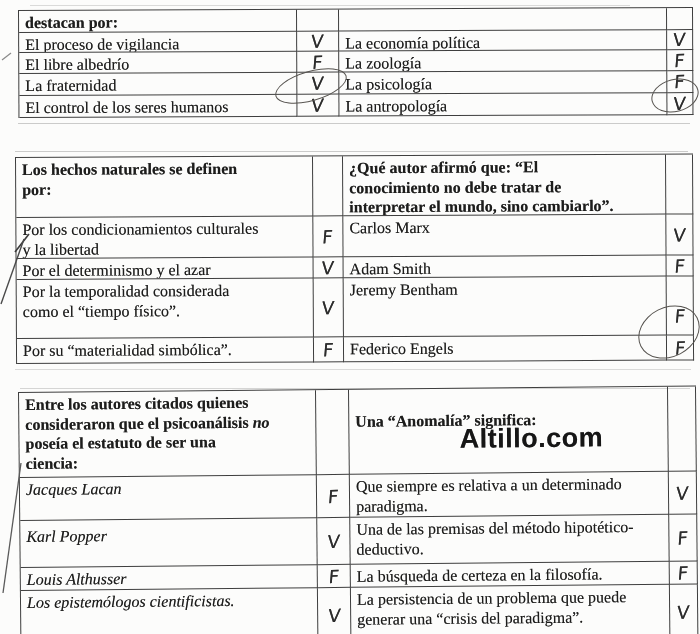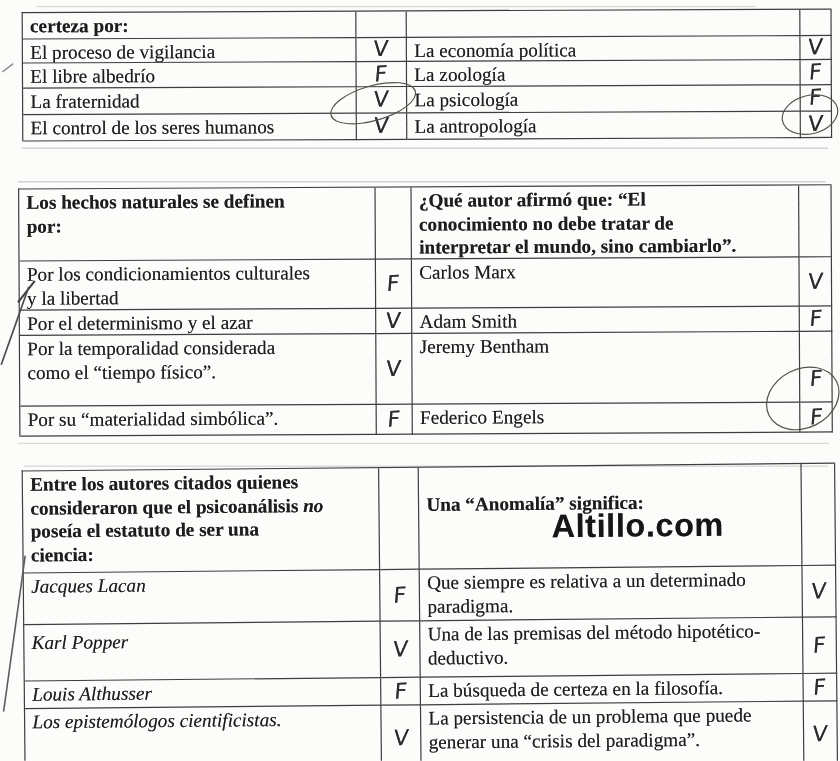--- a/index.html
+++ b/index.html
@@ -56,21 +56,21 @@
 </head>
 <body>
 
 <div class="ghost" style="left:30px;top:5px;width:600px;opacity:.35"></div>
 <div class="ghost" style="left:18px;top:123px;width:672px"></div>
 <div class="ghost" style="left:15px;top:151px;width:673px"></div>
 <div class="ghost" style="left:15px;top:369px;width:676px;opacity:.35"></div>
 <div class="ghost" style="left:20px;top:388px;width:670px;opacity:.4"></div>
 
 <div class="sheet" id="t1" style="left:18px;top:10px;grid-template-columns:278px 42px 328px 26px;grid-template-rows:22px 20px 21px 22px 22px;transform:rotate(-0.25deg);transform-origin:0 0;">
-  <div class="cell c-text hd"><span>certeza por:</span><span class="it"></span><span></span></div>
+  <div class="cell c-text hd"><span>destacan por:</span><span class="it"></span><span></span></div>
   <div class="cell c-mark"></div>
   <div class="cell c-text hd"></div>
   <div class="cell c-mark"></div>
 
   <div class="cell c-text">El proceso de vigilancia</div>
   <div class="cell c-mark">
       <span>V</span>
     </div>
   <div class="cell c-text">La economía política</div>
   <div class="cell c-mark">

